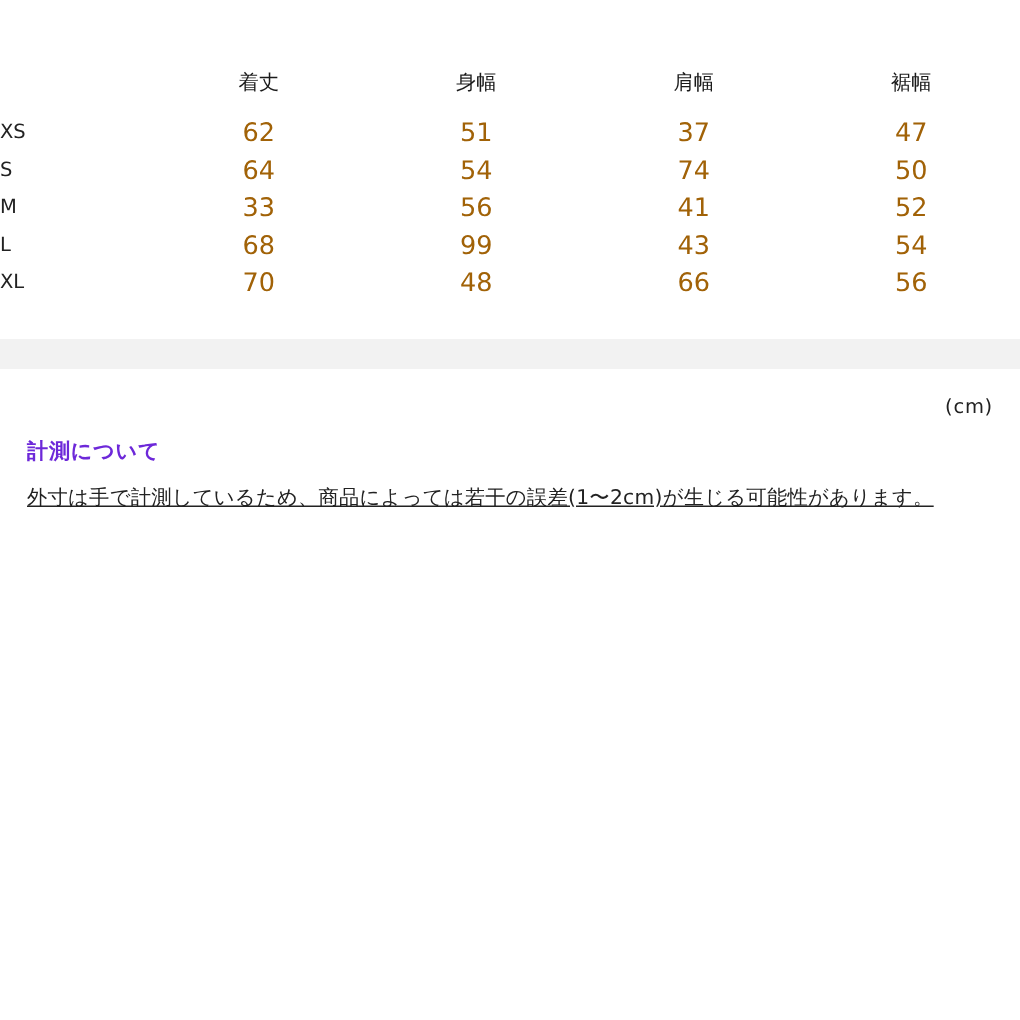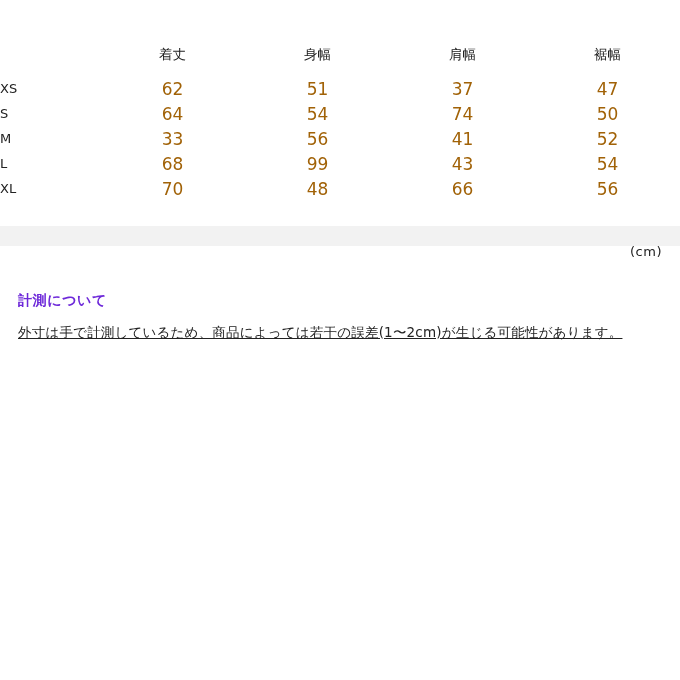--- a/index.html
+++ b/index.html
@@ -65,21 +65,21 @@
     position: absolute;
     left: 0;
     top: 226px;
     width: 680px;
     height: 20px;
     background: #f2f2f2;
   }
   .unit-note {
     position: absolute;
     right: 18px;
-    top: 244px;
+    top: 264px;
     font-size: 13px;
     color: #222222;
     letter-spacing: 0.5px;
   }
   .notes {
     position: absolute;
     left: 18px;
     top: 292px;
     width: 650px;
   }

